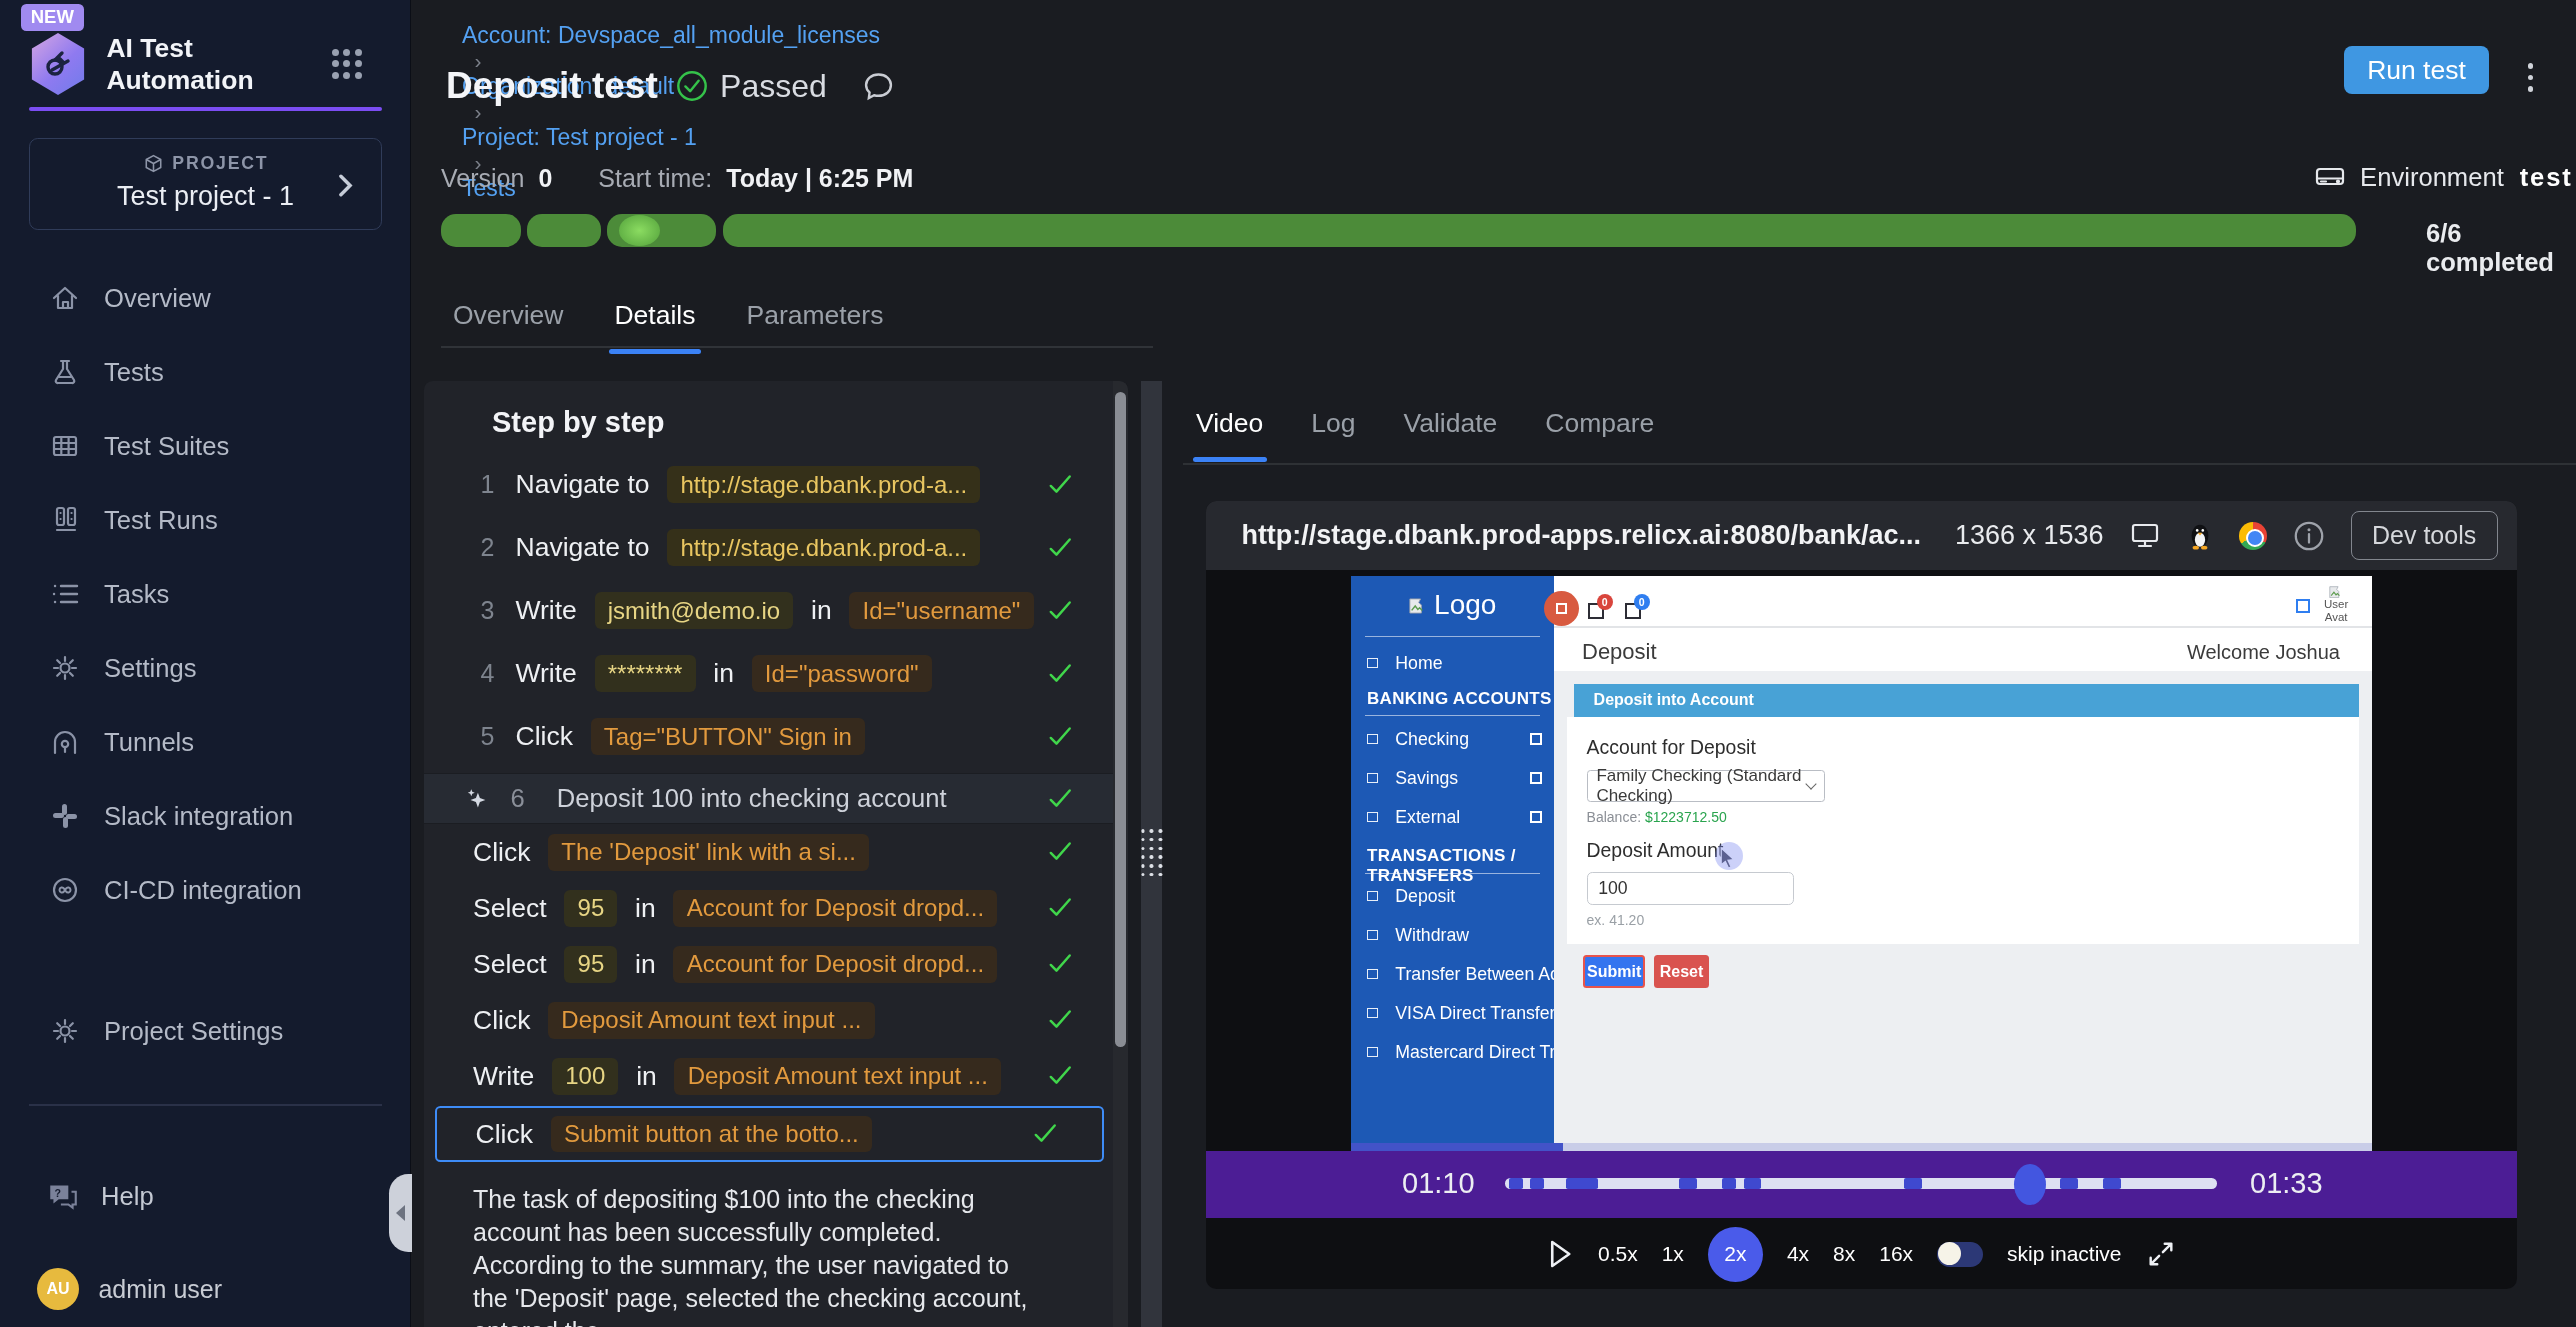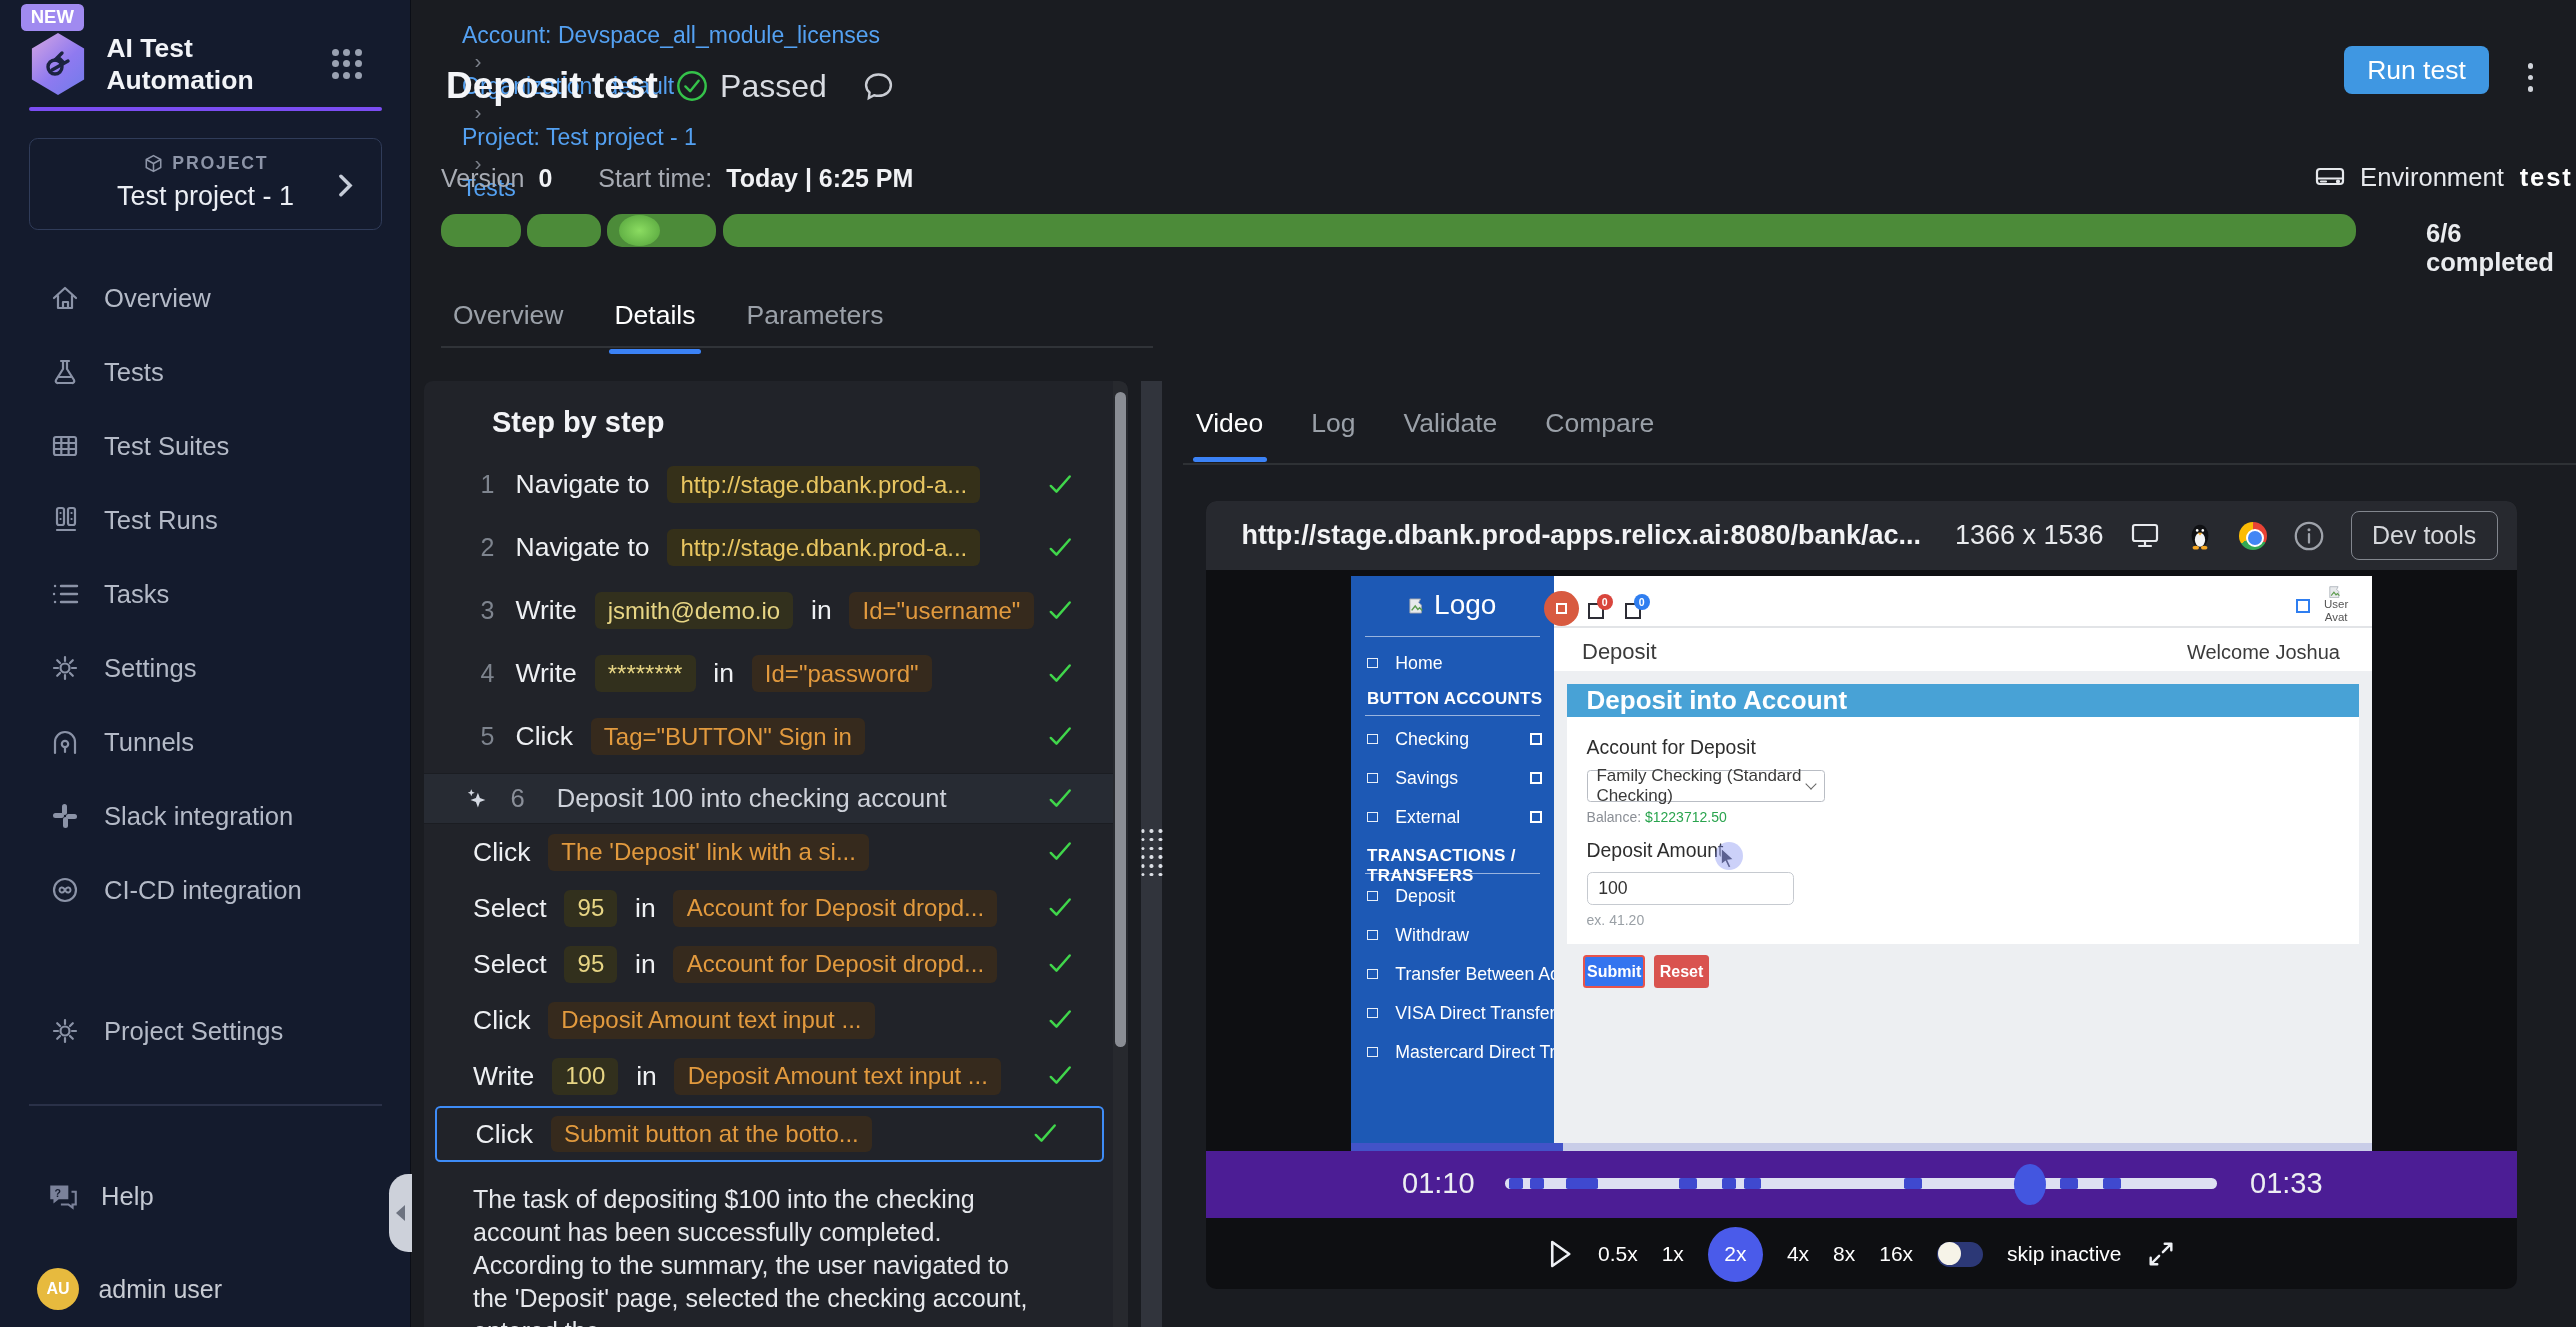--- a/index.html
+++ b/index.html
@@ -128,21 +128,21 @@
   .winico { position:absolute; top:26.5px; width:16px; height:16px; border:2.2px solid #2d2d35; }
   .winbadge { position:absolute; top:-10.6px; right:-10.6px; width:16px; height:16px; border-radius:50%; color:#fff; font-size:10.6px; font-weight:bold; display:flex; align-items:center; justify-content:center; }
   .bluebox { position:absolute; left:945px; top:23px; width:14px; height:14px; border:2.6px solid #2f7ef0; }
   .b-avatar { position:absolute; left:973px; top:8.8px; font-size:11.5px; color:#555; line-height:13.2px; text-align:center; }
   .b-seam { position:absolute; left:203px; right:0; top:50px; height:1.8px; background:#e2e4e7; }
   .b-row2 { position:absolute; left:203px; right:0; top:52px; height:43px; background:#fff; }
   .b-pagetitle { position:absolute; left:28px; top:10.6px; font-size:22px; color:#3b3b3b; }
   .b-welcome { position:absolute; right:32px; top:12.4px; font-size:20px; color:#3b3b3b; }
   .b-content { position:absolute; left:203px; right:0; top:95px; bottom:8px; background:#edeff2; }
   .b-panel { position:absolute; left:13.2px; top:12.4px; width:792px; }
-  .b-phead { height:33px; background:#48a2d6; color:#fff; font-weight:bold; font-size:26px; display:flex; align-items:center; padding-left:19.4px; }
+  .b-phead { height:33px; background:#48a2d6; color:#fff; font-weight:bold; font-size:16px; display:flex; align-items:center; padding-left:19.4px;margin-left:7px; }
   .b-pbody { background:#fff; padding:19.4px 0 16px 19.4px; }
   .b-lbl { font-size:19.4px; font-weight:normal; color:#2d2d2d; }
   .b-select { margin-top:10.6px; width:238px; height:32px; border:1.8px solid #b9bdc4; border-radius:3.5px; display:flex; align-items:center; padding:0 8.8px; background:#fff; }
   .b-select span { font-size:17px; color:#3a3a3a; flex:1; }
   .b-select i { width:8px; height:8px; border-right:1.8px solid #666; border-bottom:1.8px solid #666; transform:rotate(45deg); margin-top:-3.5px; }
   .b-balance { margin-top:7px; font-size:14px; color:#8b8f96; }
   .b-balance b { color:#2aa44e; font-weight:normal; }
   .b-lbl2 { margin-top:14px; position:relative; width:fit-content; }
   .cursor-wrap { position:absolute; right:-30px; top:8.8px; width:35px; height:35px; }
   .cursor-halo { position:absolute; left:-3.5px; top:-5.3px; width:28px; height:28px; border-radius:50%; background:rgba(122,133,240,.38); }
@@ -565,21 +565,21 @@
                 <path d="M1 1 h12 l-2 4 3 3 v9 H1 Z" fill="#e8eaec" stroke="#9aa2ac"></path>
                 <path d="M3 14 l4-5 3 4 2-2 3 3" stroke="#5d9c4e" fill="none" stroke-width="1.6"></path>
               </svg>
             <span>Logo</span>
           </div>
           <div class="b-hr" style="top:60px"></div>
           <div class="b-row" style="top:72px">
               <span class="b-cb"></span>
               <span class="t">Home</span>
             </div>
-          <div class="b-sec" style="top:113px">BUTTON ACCOUNTS</div>
+          <div class="b-sec" style="top:113px">BANKING ACCOUNTS</div>
           <div class="b-hr" style="top:139px"></div>
           <div class="b-row" style="top:148px">
               <span class="b-cb"></span>
               <span class="t">Checking</span>
               <span class="b-cb2"></span>
             </div>
           <div class="b-row" style="top:187px">
               <span class="b-cb"></span>
               <span class="t">Savings</span>
               <span class="b-cb2"></span>

